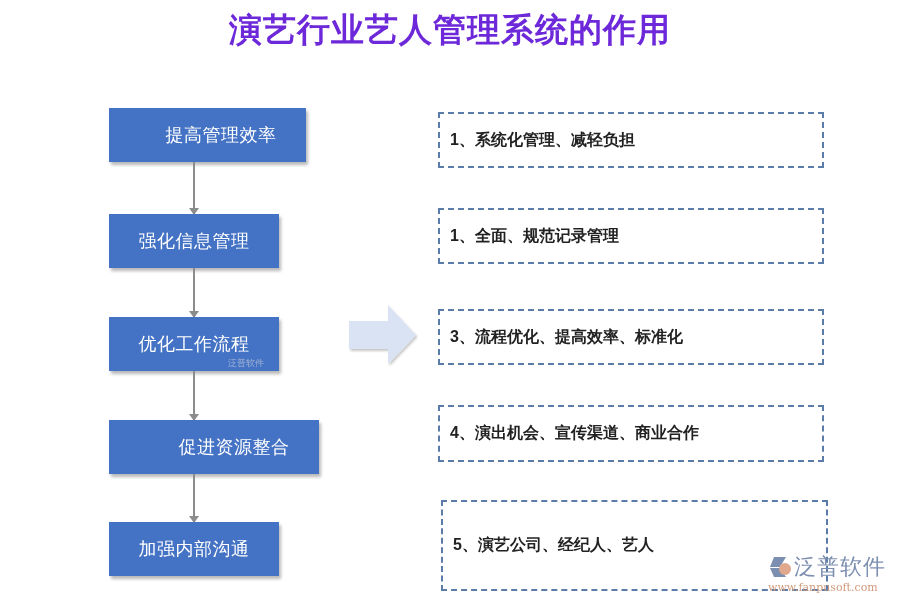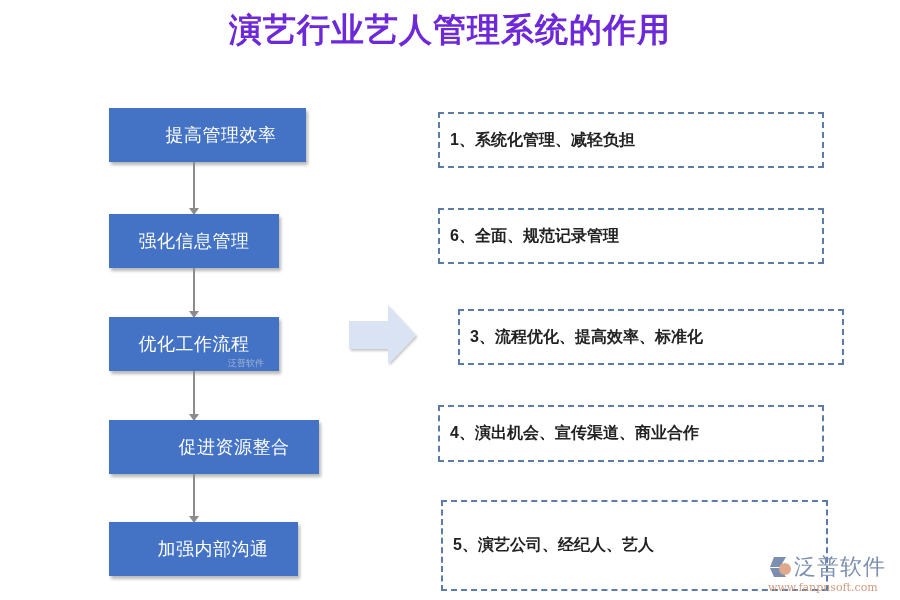--- a/index.html
+++ b/index.html
@@ -66,36 +66,36 @@
 
 <div class="step" style="top:214px;">强化信息管理</div>
 <div class="connector" style="top:268px; height:49px;"></div>
 
 <div class="step" style="top:317px;">优化工作流程</div>
 <div class="connector" style="top:371px; height:49px;"></div>
 
 <div class="step" style="top:420px;padding-left:40px;">促进资源整合</div>
 <div class="connector" style="top:474px; height:48px;"></div>
 
-<div class="step" style="top:522px;padding-left:19px;">加强内部沟通</div>
+<div class="step" style="top:522px;">加强内部沟通</div>
 
 <div class="watermark-small">泛普软件</div>
 
 <svg class="big-arrow" viewBox="0 0 70 62">
   <defs>
     <filter id="sh" x="-10%" y="-10%" width="130%" height="130%">
       <feDropShadow dx="1.5" dy="2" stdDeviation="1.2" flood-color="#000" flood-opacity="0.22"></feDropShadow>
     </filter>
   </defs>
   <polygon points="1,17 40,17 40,1 68,31 40,60 40,45 1,45" fill="#dae3f3" filter="url(#sh)"></polygon>
 </svg>
 
 <div class="result" style="left:438px; top:112px; width:386px; height:56px;">1、系统化管理、减轻负担</div>
-<div class="result" style="left:438px; top:208px; width:386px; height:56px;">6、全面、规范记录管理</div>
-<div class="result" style="left:458px; top:309px; width:386px; height:56px;">3、流程优化、提高效率、标准化</div>
+<div class="result" style="left:438px; top:208px; width:386px; height:56px;">1、全面、规范记录管理</div>
+<div class="result" style="left:438px; top:309px; width:386px; height:56px;">3、流程优化、提高效率、标准化</div>
 <div class="result" style="left:438px; top:405px; width:386px; height:57px;">4、演出机会、宣传渠道、商业合作</div>
 <div class="result" style="left:441px; top:500px; width:387px; height:91px;">5、演艺公司、经纪人、艺人</div>
 
 <div class="logo">
   <svg class="mark" viewBox="0 0 24 22">
     <polygon points="6,1 18,1 12,11 2,11" fill="#7d8fb0"></polygon>
     <polygon points="2,12 12,12 18,21 6,21" fill="#7d8fb0"></polygon>
     <circle cx="17" cy="13" r="6" fill="#e0a88c"></circle>
   </svg>
   <span class="name">泛普软件</span>

